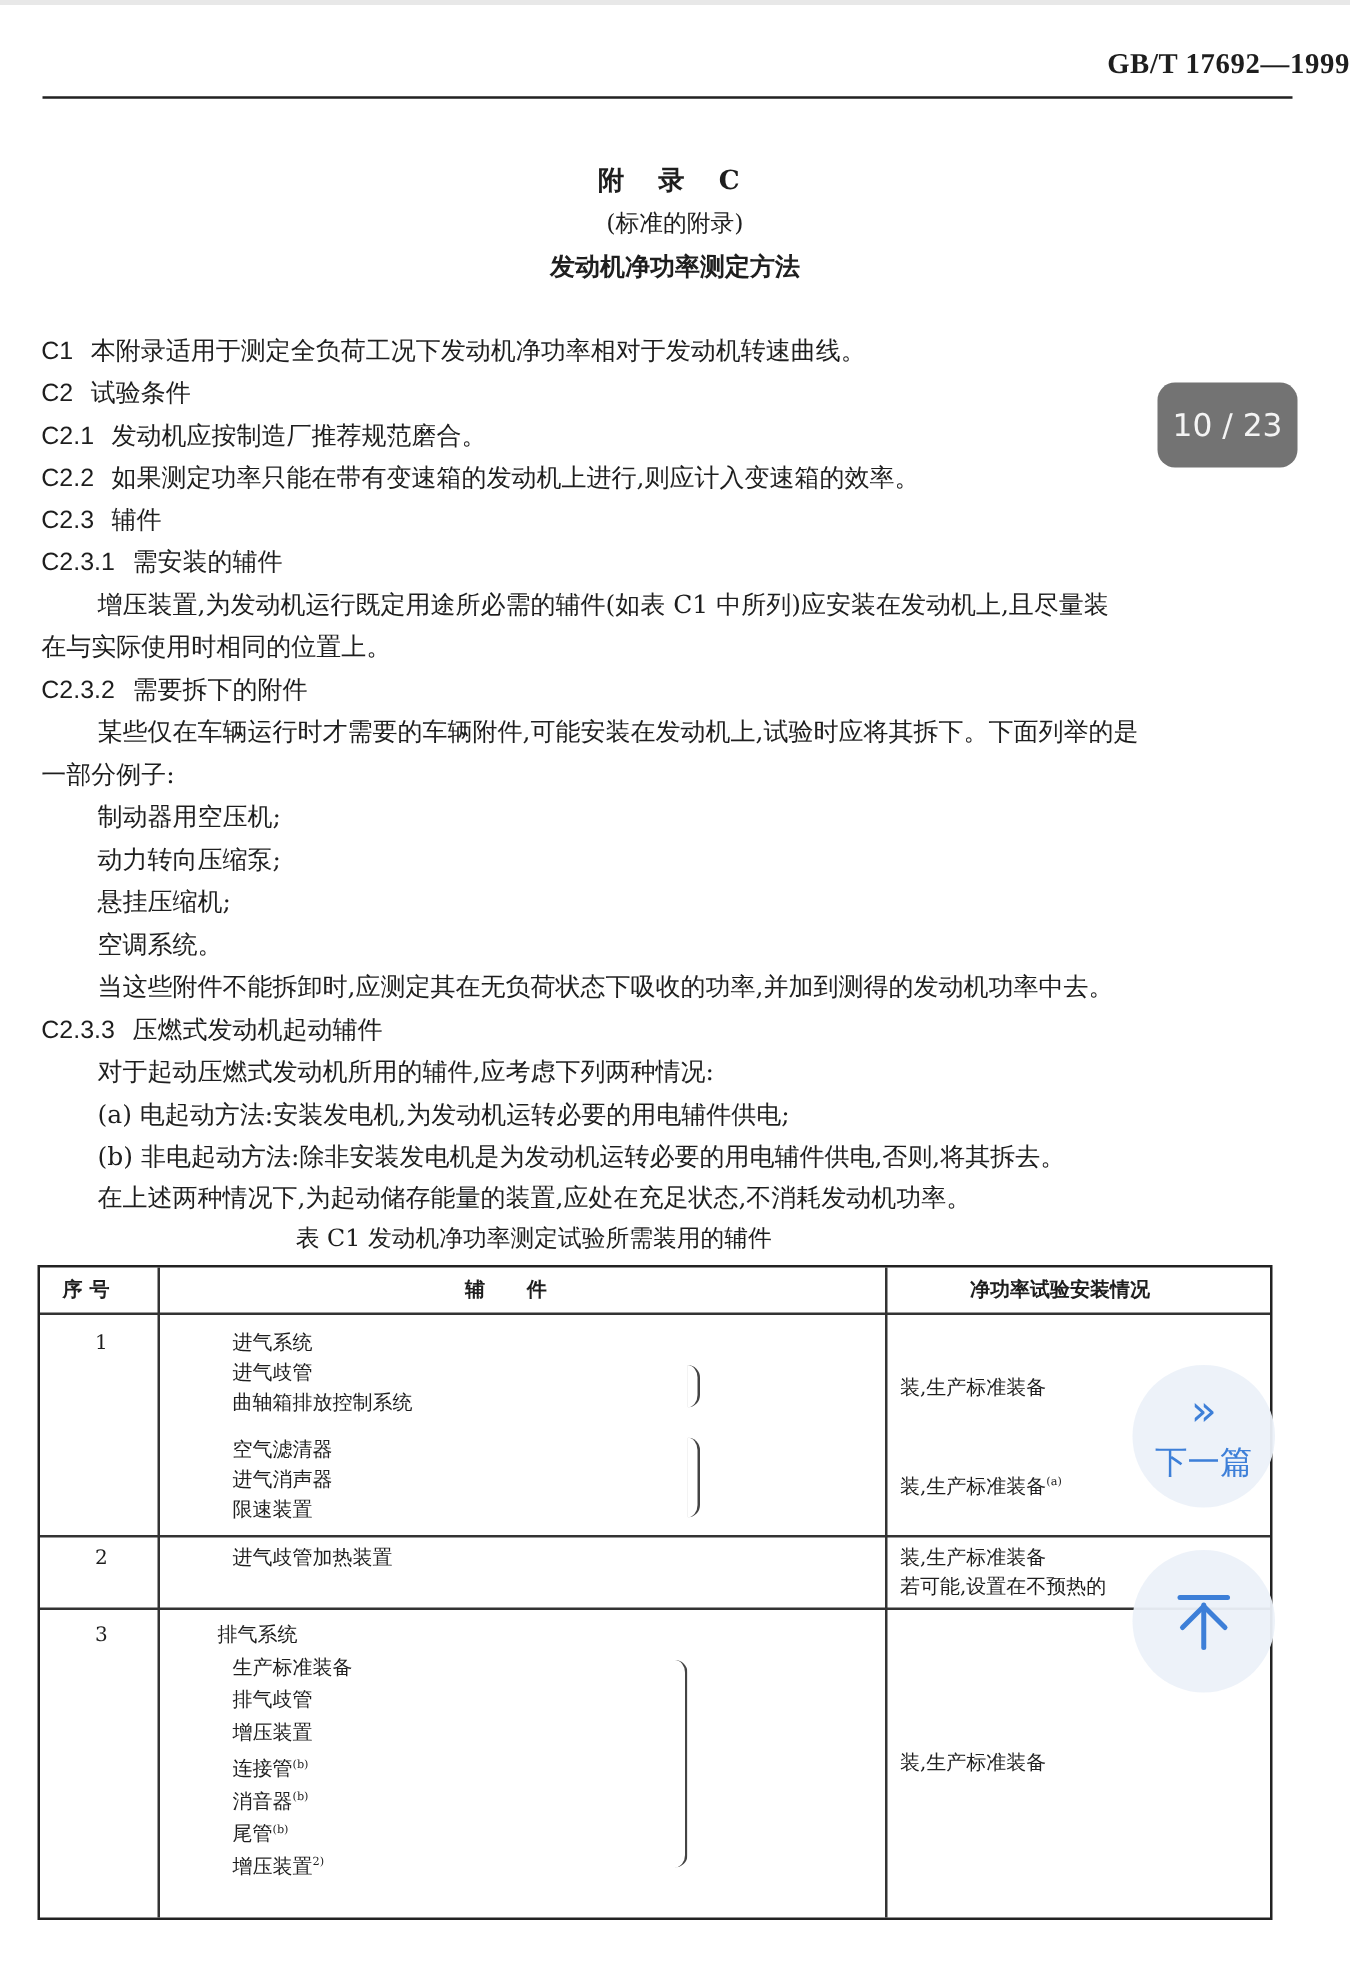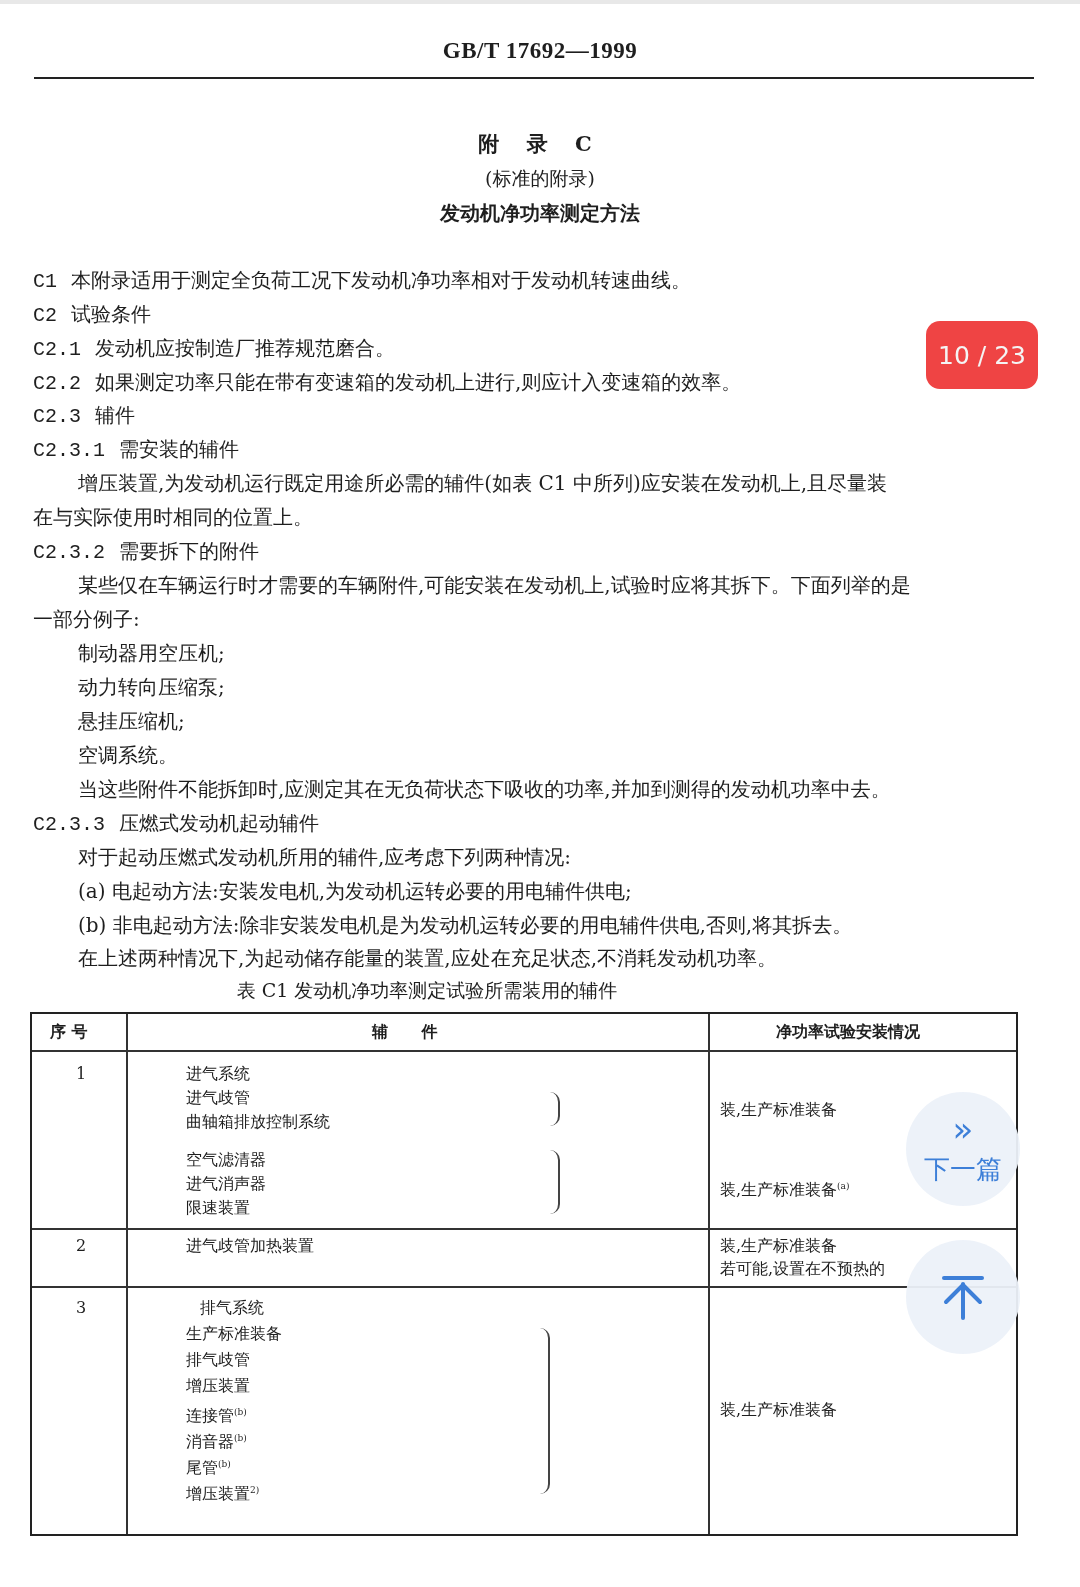--- a/index.html
+++ b/index.html
@@ -4,36 +4,36 @@
 <style>
   html, body { margin: 0; padding: 0; }
   body {
     width: 1080px; height: 1587px; overflow: hidden; position: relative;
     background: #ffffff;
     font-family: "DejaVu Serif", "Liberation Serif", serif;
     color: #1e1e1e;
   }
   .topbar { position: absolute; left: 0; top: 0; width: 1080px; height: 4px; background: #e8e8e8; }
   .std-header {
-    position: absolute; left: 0; width: 1080px; top: 38px; text-align: center;
+    position: absolute; left: 0; width: 1080px; top: 38px; text-align: right;
     font-family: "Liberation Serif", serif; font-size: 23px; font-weight: bold; letter-spacing: 0.5px;
   }
   .header-rule { position: absolute; left: 34px; top: 77px; width: 1000px; height: 2px; background: #222; }
   .title-block { position: absolute; left: 0; width: 1080px; text-align: center; font-weight: bold; }
   .t1 { top: 130px; font-size: 21px; letter-spacing: 10px; text-align: center; }
   .t2 { top: 166px; font-size: 19px; font-weight: normal; }
   .t3 { top: 200px; font-size: 20px; }
   .line {
     position: absolute; left: 33px; font-size: 20px; white-space: nowrap; line-height: 24px;
   }
   .line.indent { left: 78px; }
-  .sec-num { font-family: Liberation Mono, monospace; margin-right: 14px; }
+  .sec-num { font-family: Liberation Sans, sans-serif; margin-right: 14px; }
   .page-badge {
-    position: absolute; left: 926px; top: 321px; width: 112px; height: 68px;
-    background: #ef4444; border-radius: 14px; color: #f4f4f4;
+    position: absolute; left: 926px; top: 306px; width: 112px; height: 68px;
+    background: #737373; border-radius: 14px; color: #f4f4f4;
     font-family: "DejaVu Sans", sans-serif; font-size: 25px;
     display: flex; align-items: center; justify-content: center;
   }
   .table-caption { position: absolute; left: 0; width: 854px; top: 978px; text-align: center; font-size: 19px; }
   .tbl { position: absolute; left: 30px; top: 1012px; width: 988px; height: 524px; border: 2px solid #222; box-sizing: border-box; }
   .hline { position: absolute; left: 0; right: 0; height: 2px; background: #333; }
   .vline { position: absolute; top: 0; bottom: 0; width: 2px; background: #333; }
   .cell-text { position: absolute; font-size: 16px; white-space: nowrap; line-height: 24.5px; }
   .hdr { font-weight: bold; font-size: 16px; }
   .brace {
@@ -110,21 +110,21 @@
   <div class="cell-text" style="left:154px;top:182px">限速装置</div>
   <div class="brace" style="left:518px;top:136px;height:64px"></div>
   <div class="cell-text" style="left:688px;top:160px"><span>装,生产标准装备</span><sup>(a)</sup></div>
 
   <div class="cell-text" style="left:44px;top:220px">2</div>
   <div class="cell-text" style="left:154px;top:220px">进气歧管加热装置</div>
   <div class="cell-text" style="left:688px;top:220px">装,生产标准装备</div>
   <div class="cell-text" style="left:688px;top:243px">若可能,设置在不预热的</div>
 
   <div class="cell-text" style="left:44px;top:282px">3</div>
-  <div class="cell-text" style="left:168px;top:282px">排气系统</div>
+  <div class="cell-text" style="left:142px;top:282px">排气系统</div>
   <div class="cell-text" style="left:154px;top:308px">生产标准装备</div>
   <div class="cell-text" style="left:154px;top:334px">排气歧管</div>
   <div class="cell-text" style="left:154px;top:360px">增压装置</div>
   <div class="cell-text" style="left:154px;top:386px"><span>连接管</span><sup>(b)</sup></div>
   <div class="cell-text" style="left:154px;top:412px"><span>消音器</span><sup>(b)</sup></div>
   <div class="cell-text" style="left:154px;top:438px"><span>尾管</span><sup>(b)</sup></div>
   <div class="cell-text" style="left:154px;top:464px"><span>增压装置</span><sup>2)</sup></div>
   <div class="brace" style="left:508px;top:314px;height:166px"></div>
   <div class="cell-text" style="left:688px;top:384px">装,生产标准装备</div>
 </div>

